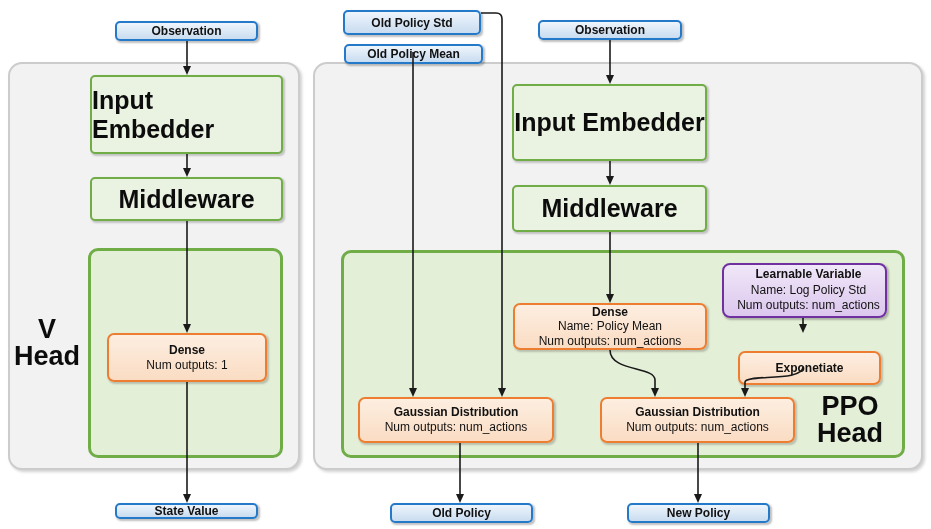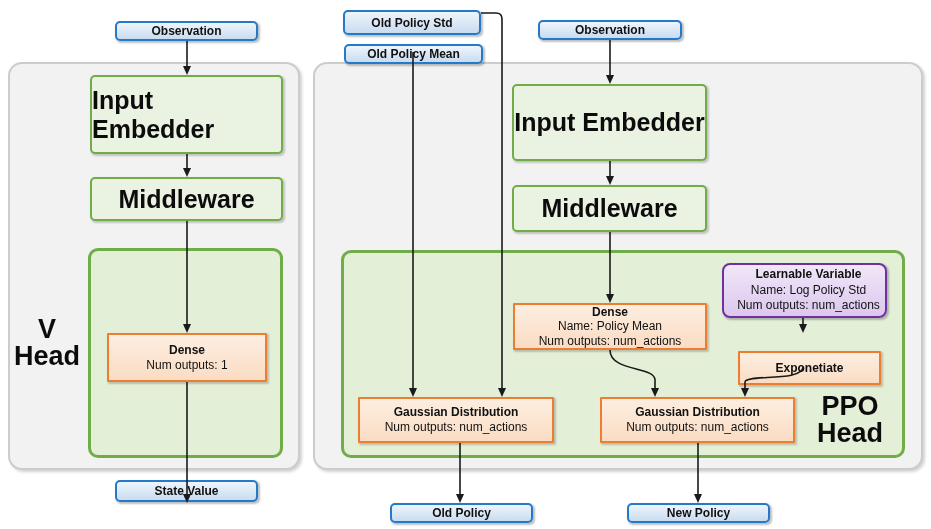--- a/index.html
+++ b/index.html
@@ -6,21 +6,21 @@
   body{font-family:"Liberation Sans", sans-serif;}
   #canvas{position:relative;width:931px;height:529px;background:#ffffff;overflow:hidden;}
   .abs{position:absolute;box-sizing:border-box;}
   .panel{background:#f2f2f2;border:2px solid #cccccc;border-radius:14px;box-shadow:2px 2px 3px rgba(0,0,0,.18);}
   .inner-green{background:#e4efd8;border:3px solid #70ad47;border-radius:10px;}
   .io{background:linear-gradient(#eef5fc,#c9dcf0);border:2.5px solid #2579c9;border-radius:5px;
       display:flex;align-items:center;justify-content:center;font-weight:bold;font-size:12px;color:#111;
       box-shadow:1.5px 1.5px 2px rgba(0,0,0,.25);}
   .gbox{background:#eaf2e2;border:2.5px solid #70ad47;border-radius:5px;display:flex;align-items:center;
       justify-content:center;font-weight:bold;font-size:25px;color:#0c0c0c;box-shadow:1.5px 1.5px 2px rgba(0,0,0,.2);}
-  .obox{background:linear-gradient(#fdeee1,#fadcc3);border:2.5px solid #ed7d31;border-radius:1px;
+  .obox{background:linear-gradient(#fdeee1,#fadcc3);border:2.5px solid #ed7d31;border-radius:7px;
       display:flex;flex-direction:column;align-items:center;justify-content:center;font-size:12px;color:#111;
       line-height:1.25;box-shadow:1.5px 1.5px 2px rgba(0,0,0,.2);}
   .obox .t{font-weight:bold;}
   .pbox{background:linear-gradient(#f0e7f8,#dcc7ee);border:2.5px solid #7030a0;border-radius:8px;
       display:flex;flex-direction:column;align-items:center;justify-content:center;font-size:12px;color:#111;
       line-height:1.3;box-shadow:1.5px 1.5px 2px rgba(0,0,0,.25);padding-left:8px;}
   .pbox .t{font-weight:bold;}
   .headlabel{display:flex;flex-direction:column;align-items:center;justify-content:center;
       font-weight:bold;font-size:27px;color:#0c0c0c;line-height:1.0;}
   .headlabel span{display:block;}
@@ -52,21 +52,21 @@
   <div class="abs gbox" style="left:90px;top:75px;width:193px;height:79px;">
     <span>Input Embedder</span>
   </div>
   <div class="abs gbox" style="left:90px;top:177px;width:193px;height:44px;">
     <span>Middleware</span>
   </div>
   <div class="abs obox" style="left:107px;top:333px;width:160px;height:49px;">
     <span class="t">Dense</span>
     <span>Num outputs: 1</span>
   </div>
-  <div class="abs io" style="left:115px;top:480px;width:143px;height:22px;">
+  <div class="abs io" style="left:115px;top:503px;width:143px;height:16px;">
     <span>State Value</span>
   </div>
 
   <div class="abs io" style="left:343px;top:10px;width:138px;height:25px;">
     <span>Old Policy Std</span>
   </div>
   <div class="abs io" style="left:344px;top:44px;width:139px;height:20px;">
     <span>Old Policy Mean</span>
   </div>
   <div class="abs io" style="left:538px;top:20px;width:144px;height:20px;">

